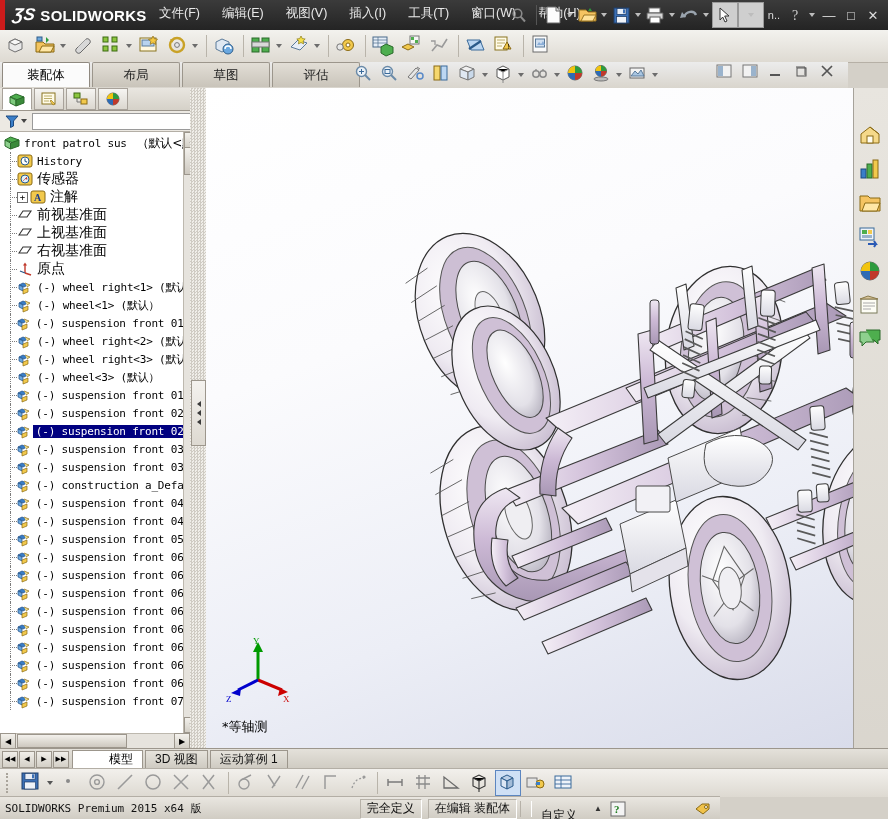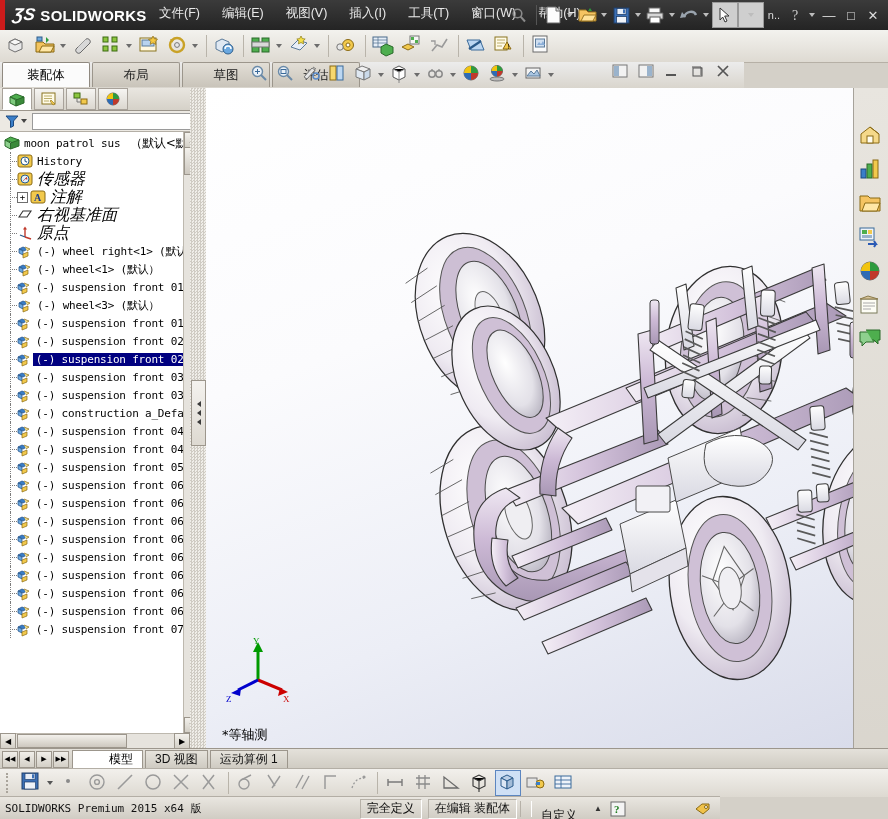--- a/index.html
+++ b/index.html
@@ -57,21 +57,21 @@
     border-bottom:1px solid #b6b0a6;
     display:flex;align-items:center;padding-left:4px;
   }
   .cmdico{width:26px;height:26px;position:relative;margin:0 1px;}
   .drop{width:0;height:0;border-left:3px solid transparent;border-right:3px solid transparent;
     border-top:4px solid #6c6c6c;align-self:center;margin:0 4px 0 0;}
   .vsep{width:1px;height:22px;background:#b9b4aa;margin:0 4px;}
 
   
   .tabrow{
-    position:absolute;left:0;top:62px;width:744px;height:26px;
+    position:absolute;left:0;top:62px;width:848px;height:26px;
     background:linear-gradient(#ececec,#d9d5cd);
     border-bottom:1px solid #9c968c;
   }
   .cmdtabs{position:absolute;left:2px;top:0;display:flex;}
   .ctab{
     height:24px;min-width:62px;padding:0 12px;margin-right:2px;
     display:flex;align-items:center;justify-content:center;
     background:linear-gradient(#e2ded6,#c9c4ba);
     border:1px solid #9c968c;border-bottom:none;
     border-radius:2px 2px 0 0;font-size:12.5px;color:#222;cursor:default;
@@ -107,21 +107,21 @@
     position:absolute;left:0;top:44px;width:190px;height:601px;
     overflow:hidden;background:#fff;padding-top:2px;
   }
   .trow{
     height:18px;display:flex;align-items:center;white-space:nowrap;
     font-family:"DejaVu Sans Mono","Liberation Mono",monospace;font-size:11px;color:#000;
     padding-left:4px;cursor:default;
   }
   .trow .lbl{padding-left:3px;letter-spacing:-0.2px;}
   .trow.sel .lbl{background:#000080;color:#fff;}
-  .trow.cjk .lbl{font-family:"DejaVu Sans","Liberation Sans",sans-serif;font-size:16px;letter-spacing:0;font-style:italic;}
+  .trow.cjk .lbl{font-family:"DejaVu Sans","Liberation Sans",sans-serif;font-size:14px;letter-spacing:0;}
   .trow.root{font-size:11px;}
   .dots{display:inline-block;width:13px;height:18px;position:relative;}
   .dots::before{content:"";position:absolute;left:6px;top:0;bottom:0;
     border-left:1px dotted #7c7c7c;}
   .dots.h::after{content:"";position:absolute;left:6px;top:9px;width:7px;
     border-top:1px dotted #7c7c7c;}
   .expander{
     width:9px;height:9px;border:1px solid #6f6f6f;background:#fff;
     display:inline-flex;align-items:center;justify-content:center;
     font-size:9px;line-height:7px;color:#000;margin-right:2px;
@@ -153,21 +153,21 @@
   .grip .ar{width:0;height:0;border-top:3px solid transparent;border-bottom:3px solid transparent;
     border-right:4px solid #3a3a3a;}
 
   
   .gfx{
     position:absolute;left:206px;top:88px;width:648px;height:660px;
     background:linear-gradient(160deg,#ffffff 0%,#fbfbfd 35%,#eceef6 70%,#d9dcea 100%);
     overflow:hidden;border-right:1px solid #a6a29a;
   }
   .viewlabel{
-    position:absolute;left:16px;bottom:4px;font-size:13px;color:#000;
+    position:absolute;left:16px;bottom:12px;font-size:13px;color:#000;
     font-family:"DejaVu Sans","Liberation Sans",sans-serif;
   }
   .triad{position:absolute;left:18px;bottom:44px;width:70px;height:70px;}
   
   .taskpane{
     position:absolute;right:0;top:88px;width:34px;height:660px;
     background:linear-gradient(#e8e5df,#d9d5cd);border-left:1px solid #a6a29a;
     padding-top:32px;
   }
   .tpicon{
@@ -591,21 +591,21 @@
     <div class="tree">
 
       <div class="trow root">
         <span class="tico">
           <svg width="16" height="16" viewBox="0 0 16 16">
               <path d="M1 5l5.5-3L15 5l-5.5 3z" fill="#4eae4e" stroke="#2a6a2a"></path>
               <path d="M1 5v6l5.5 3V8z" fill="#8ed08e" stroke="#2a6a2a"></path>
               <path d="M6.5 8L15 5v6l-8.5 3z" fill="#3a8a3a" stroke="#2a6a2a"></path>
             </svg>
         </span>
-        <span class="lbl">moon patrol sus</span>
+        <span class="lbl">front patrol sus</span>
         <span class="lbl" style="font-family:'DejaVu Sans',sans-serif;font-size:12px;padding-left:10px;">（默认&lt;默认</span>
       </div>
       <div id="tree-rows">
           <div class="trow">
             <span class="dots h"></span>
             <span style="display:inline-block;width:0;"></span>
             <span class="tico">
               <svg width="16" height="16" viewBox="0 0 16 16">
                 <rect x="1" y="2" width="14" height="12" rx="2" fill="#f2c94c" stroke="#8a6a14"></rect>
                 <circle cx="8" cy="8" r="4" fill="#fff" stroke="#2a5a8a"></circle>
@@ -629,20 +629,40 @@
           <div class="trow cjk">
             <span class="dots h"></span>
             <span class="expander">+</span>
             <span class="tico">
               <svg width="16" height="16" viewBox="0 0 16 16">
                 <rect x="1" y="2" width="14" height="12" rx="2" fill="#f2c94c" stroke="#8a6a14"></rect>
                 <text x="4" y="12" font-size="10" font-family="serif" fill="#1a3a8a" font-weight="bold">A</text>
               </svg>
             </span>
             <span class="lbl">注解</span>
+          </div>
+          <div class="trow cjk">
+            <span class="dots h"></span>
+            <span style="display:inline-block;width:0;"></span>
+            <span class="tico">
+              <svg width="16" height="16" viewBox="0 0 16 16">
+                <path d="M2 10l4-6h8l-4 6z" fill="none" stroke="#333" stroke-width="1.1"></path>
+              </svg>
+            </span>
+            <span class="lbl">前视基准面</span>
+          </div>
+          <div class="trow cjk">
+            <span class="dots h"></span>
+            <span style="display:inline-block;width:0;"></span>
+            <span class="tico">
+              <svg width="16" height="16" viewBox="0 0 16 16">
+                <path d="M2 10l4-6h8l-4 6z" fill="none" stroke="#333" stroke-width="1.1"></path>
+              </svg>
+            </span>
+            <span class="lbl">上视基准面</span>
           </div>
           <div class="trow cjk">
             <span class="dots h"></span>
             <span style="display:inline-block;width:0;"></span>
             <span class="tico">
               <svg width="16" height="16" viewBox="0 0 16 16">
                 <path d="M2 10l4-6h8l-4 6z" fill="none" stroke="#333" stroke-width="1.1"></path>
               </svg>
             </span>
             <span class="lbl">右视基准面</span>
@@ -691,20 +711,46 @@
             <span style="display:inline-block;width:0;"></span>
             <span class="tico">
               <svg width="16" height="16" viewBox="0 0 16 16">
                 <path d="M2 6l4-2 5 2-4 2z" fill="#3a7ec8" stroke="#1d4a80" stroke-width=".7"></path>
                 <path d="M2 6v4l4 2V8z" fill="#6aa8e0" stroke="#1d4a80" stroke-width=".7"></path>
                 <path d="M6 11l5-2v4l-5 2z" fill="#f2c94c" stroke="#8a6a14" stroke-width=".7"></path>
                 <path d="M8 4l5 2-3 2" fill="#f5e08a" stroke="#8a6a14" stroke-width=".7"></path>
               </svg>
             </span>
             <span class="lbl">(-) suspension front 01s</span>
+          </div>
+          <div class="trow">
+            <span class="dots h"></span>
+            <span style="display:inline-block;width:0;"></span>
+            <span class="tico">
+              <svg width="16" height="16" viewBox="0 0 16 16">
+                <path d="M2 6l4-2 5 2-4 2z" fill="#3a7ec8" stroke="#1d4a80" stroke-width=".7"></path>
+                <path d="M2 6v4l4 2V8z" fill="#6aa8e0" stroke="#1d4a80" stroke-width=".7"></path>
+                <path d="M6 11l5-2v4l-5 2z" fill="#f2c94c" stroke="#8a6a14" stroke-width=".7"></path>
+                <path d="M8 4l5 2-3 2" fill="#f5e08a" stroke="#8a6a14" stroke-width=".7"></path>
+              </svg>
+            </span>
+            <span class="lbl">(-) wheel right&lt;2&gt;  (默认</span>
+          </div>
+          <div class="trow">
+            <span class="dots h"></span>
+            <span style="display:inline-block;width:0;"></span>
+            <span class="tico">
+              <svg width="16" height="16" viewBox="0 0 16 16">
+                <path d="M2 6l4-2 5 2-4 2z" fill="#3a7ec8" stroke="#1d4a80" stroke-width=".7"></path>
+                <path d="M2 6v4l4 2V8z" fill="#6aa8e0" stroke="#1d4a80" stroke-width=".7"></path>
+                <path d="M6 11l5-2v4l-5 2z" fill="#f2c94c" stroke="#8a6a14" stroke-width=".7"></path>
+                <path d="M8 4l5 2-3 2" fill="#f5e08a" stroke="#8a6a14" stroke-width=".7"></path>
+              </svg>
+            </span>
+            <span class="lbl">(-) wheel right&lt;3&gt;  (默认</span>
           </div>
           <div class="trow">
             <span class="dots h"></span>
             <span style="display:inline-block;width:0;"></span>
             <span class="tico">
               <svg width="16" height="16" viewBox="0 0 16 16">
                 <path d="M2 6l4-2 5 2-4 2z" fill="#3a7ec8" stroke="#1d4a80" stroke-width=".7"></path>
                 <path d="M2 6v4l4 2V8z" fill="#6aa8e0" stroke="#1d4a80" stroke-width=".7"></path>
                 <path d="M6 11l5-2v4l-5 2z" fill="#f2c94c" stroke="#8a6a14" stroke-width=".7"></path>
                 <path d="M8 4l5 2-3 2" fill="#f5e08a" stroke="#8a6a14" stroke-width=".7"></path>

